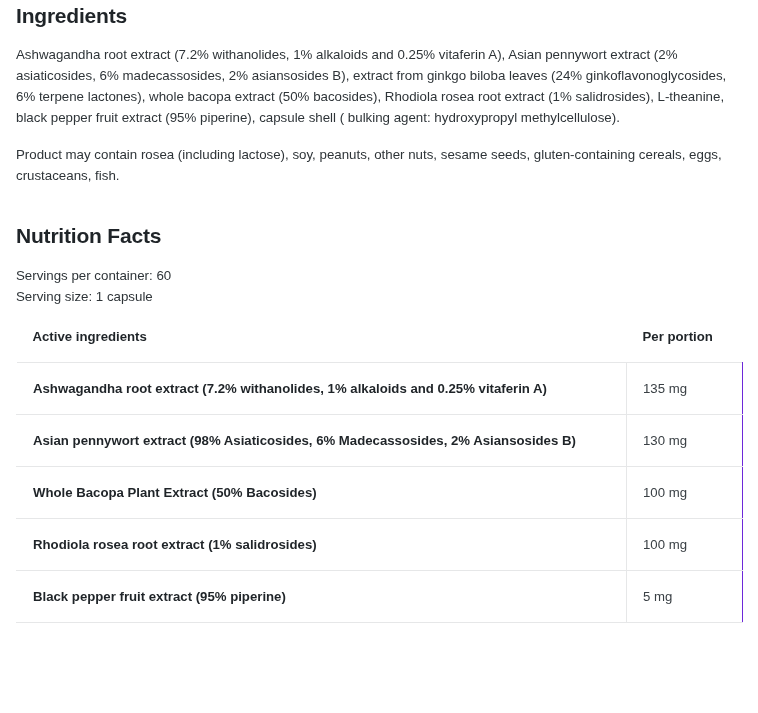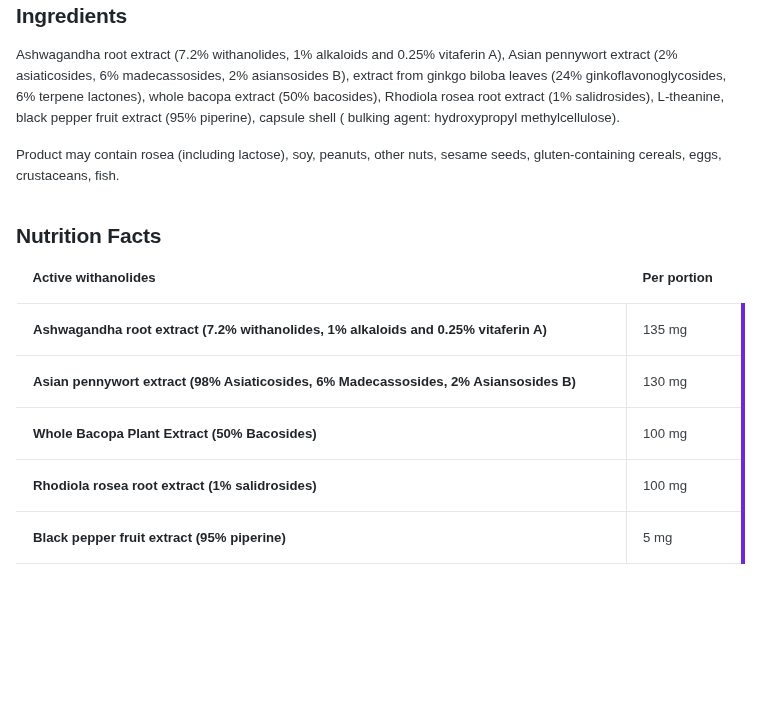--- a/index.html
+++ b/index.html
@@ -75,49 +75,51 @@
     height: 13px;
   }
   table.nutrition-table td.cell-name {
     font-weight: bold;
     border-right: 1px solid #e6e7e8;
     border-left: 1px solid #ffffff;
   }
   table.nutrition-table td.cell-value {
     font-weight: normal;
     color: #3a4045;
-    border-right: 4px solid #6d28d9;
+    border-right: 1px solid #6d28d9;
   }
   .col-name { width: 610px; }
   .col-portion { width: 116px; }
 </style>
 </head>
 <body>
 
 <div class="page">
 
   <h2 class="section-title" id="ingredients-title">Ingredients</h2>
 
   <p class="body-text">Ashwagandha root extract (7.2% withanolides, 1% alkaloids and 0.25% vitaferin A), Asian pennywort extract (2% asiaticosides, 6% madecassosides, 2% asiansosides B), extract from ginkgo biloba leaves (24% ginkoflavonoglycosides, 6% terpene lactones), whole bacopa extract (50% bacosides), Rhodiola rosea root extract (1% salidrosides), L-theanine, black pepper fruit extract (95% piperine), capsule shell ( bulking agent: hydroxypropyl methylcellulose).</p>
 
   <p class="body-text">Product may contain rosea (including lactose), soy, peanuts, other nuts, sesame seeds, gluten-containing cereals, eggs, crustaceans, fish.</p>
 
   <h2 class="section-title" id="nutrition-title">Nutrition Facts</h2>
 
   <div class="facts-lines">
+    <div class="facts-line">Servings per container: 60</div>
+    <div class="facts-line">Serving size: 1 capsule</div>
   </div>
 
   <table class="nutrition-table">
     <colgroup>
       <col class="col-name">
       <col class="col-portion">
     </colgroup>
     <thead>
       <tr>
-        <th class="col-name">Active withanolides</th>
+        <th class="col-name">Active ingredients</th>
         <th class="col-portion">Per portion</th>
       </tr>
     </thead>
     <tbody>
       <tr>
         <td class="cell-name">Ashwagandha root extract (7.2% withanolides, 1% alkaloids and 0.25% vitaferin A)</td>
         <td class="cell-value">135 mg</td>
       </tr>
       <tr>
         <td class="cell-name">Asian pennywort extract (98% Asiaticosides, 6% Madecassosides, 2% Asiansosides B)</td>

